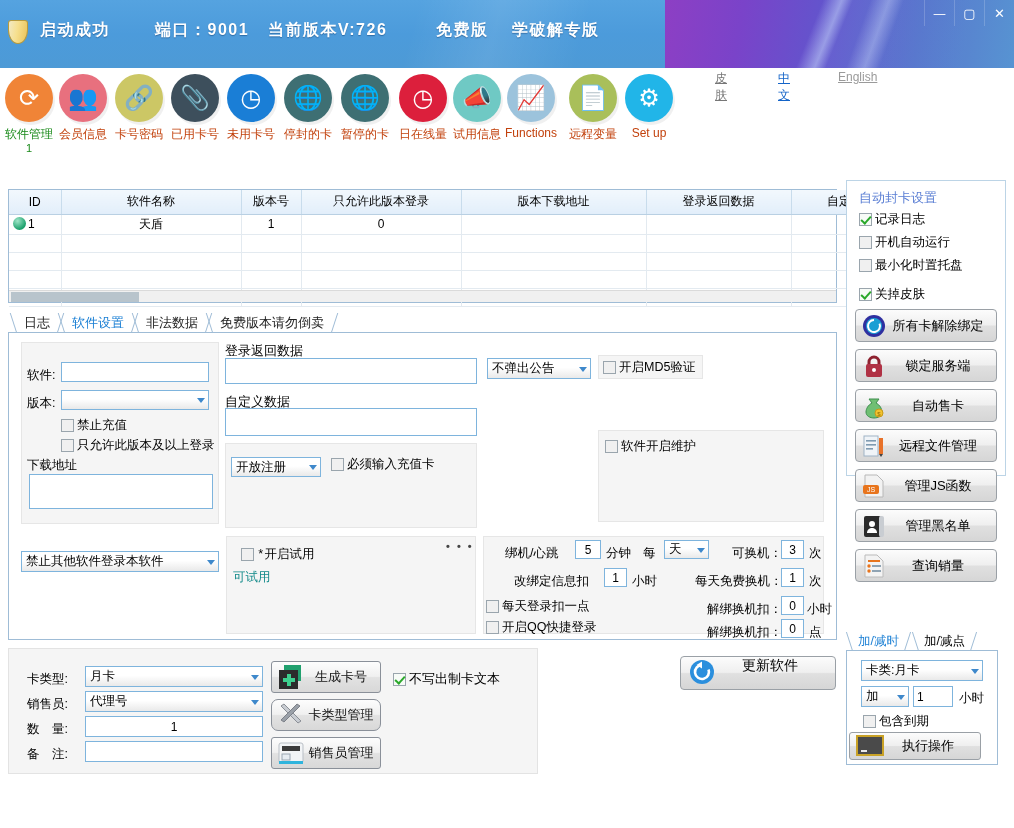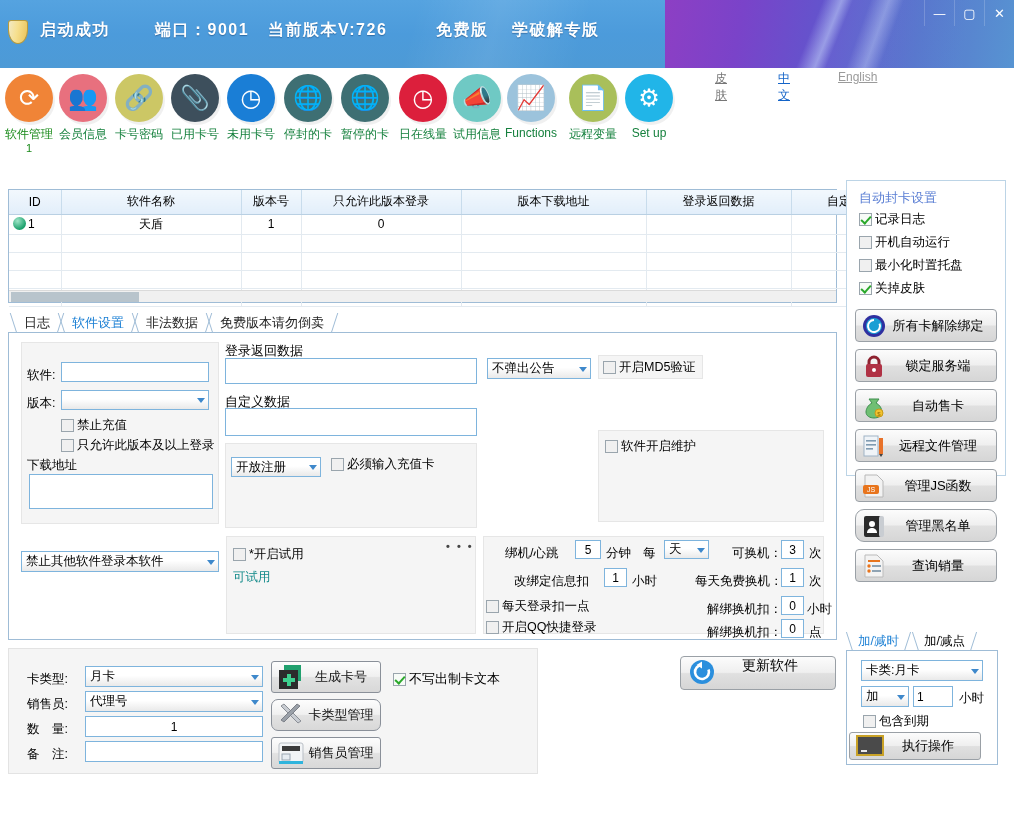--- a/index.html
+++ b/index.html
@@ -64,21 +64,21 @@
     position:relative; display:block;
     box-shadow:2px 3px 0 rgba(0,0,0,0.06);
   }
   .tb-glyph{
     position:absolute; left:0; top:0; width:48px; height:48px;
     display:flex; align-items:center; justify-content:center;
     color:#ffffff; font-size:24px; font-family:"DejaVu Sans",sans-serif;
     line-height:1;
   }
   .tb-label{
-    margin-top:4px; font-size:12px; color:#15803d; white-space:nowrap;
+    margin-top:4px; font-size:12px; color:#c2410c; white-space:nowrap;
   }
   .tb-label.active{ color:#1a8a1a; }
   .tb-sub{ font-size:11px; color:#1a8a1a; line-height:11px; }
 
   #links{ position:absolute; top:70px; z-index:5; }
   #links a{ font-size:12px; text-decoration:underline; }
 
   
   #grid{
     position:absolute; left:8px; top:189px; width:829px; height:114px;
@@ -440,21 +440,21 @@
     <span>必须输入充值卡</span>
   </div>
 
   <div class="grp" style="left:589px;top:97px;width:226px;height:92px;"></div>
   <div class="cb" style="left:596px;top:105px;">
     <i></i>
     <span>软件开启维护</span>
   </div>
 
   <div class="grp" style="left:217px;top:203px;width:250px;height:98px;"></div>
-  <div class="cb" style="left:224px;top:213px;">
+  <div class="cb" style="left:232px;top:213px;font-family:Liberation Mono, monospace;">
     <i></i>
     <span>*开启试用</span>
   </div>
   <div class="lbl teal" style="left:224px;top:236px;">可试用</div>
   <div class="dots" style="left:437px;top:207px;font-size:11px;">• • •</div>
 
   <div class="grp" style="left:474px;top:203px;width:341px;height:98px;"></div>
 
   <div class="lbl" style="left:496px;top:212px;">绑机/心跳</div>
   <input class="tf ctr" style="left: 566px; top: 207px; width: 26px; height: 19px;" value="5">
@@ -564,21 +564,21 @@
         <span>记录日志</span>
       </div>
       <div class="cb" style="position: absolute; left: 12px; top: 53px;">
         <i></i>
         <span>开机自动运行</span>
       </div>
       <div class="cb" style="position: absolute; left: 12px; top: 76px;">
         <i></i>
         <span>最小化时置托盘</span>
       </div>
-      <div class="cb on" style="position: absolute; left: 12px; top: 99px;">
+      <div class="cb on" style="position: absolute; left: 12px; top: 105px;">
         <i></i>
         <span>关掉皮肤</span>
       </div>
     </div>
   <div id="sbbtns">
       <div class="sbtn" style="top: 128px;">
         <span class="ic"><svg width="28" height="26" viewBox="0 0 28 26">
             <circle cx="14" cy="13" r="11" fill="#2f2fa0"></circle>
             <circle cx="14" cy="13" r="8" fill="#1a9fd4"></circle>
             <path d="M14 7a6 6 0 1 0 5.5 3.6" fill="none" stroke="#fff" stroke-width="2"></path>
@@ -613,21 +613,21 @@
         <span class="tx">远程文件管理</span>
       </div>
       <div class="sbtn" style="top: 288px;">
         <span class="ic"><svg width="28" height="26" viewBox="0 0 28 26">
             <path d="M5 2h12l6 6v16H5z" fill="#f2f2f2" stroke="#b8b8b8"></path>
             <rect x="3" y="12" width="16" height="9" rx="2" fill="#e8741c"></rect>
             <text x="11" y="19" font-size="7" text-anchor="middle" fill="#fff" font-family="Liberation Sans">JS</text>
           </svg></span>
         <span class="tx">管理JS函数</span>
       </div>
-      <div class="sbtn" style="top: 328px; border-radius: 9px;">
+      <div class="sbtn" style="top: 328px;">
         <span class="ic"><svg width="28" height="26" viewBox="0 0 28 26">
             <rect x="4" y="3" width="17" height="21" rx="2" fill="#2b2b2b"></rect>
             <rect x="19" y="3" width="5" height="21" rx="2" fill="#c9cdd2"></rect>
             <circle cx="12" cy="11" r="3" fill="#fff"></circle>
             <path d="M7 20c0-3.5 2.5-5 5-5s5 1.5 5 5z" fill="#fff"></path>
           </svg></span>
         <span class="tx">管理黑名单</span>
       </div>
       <div class="sbtn" style="top: 368px;">
         <span class="ic"><svg width="28" height="26" viewBox="0 0 28 26">

